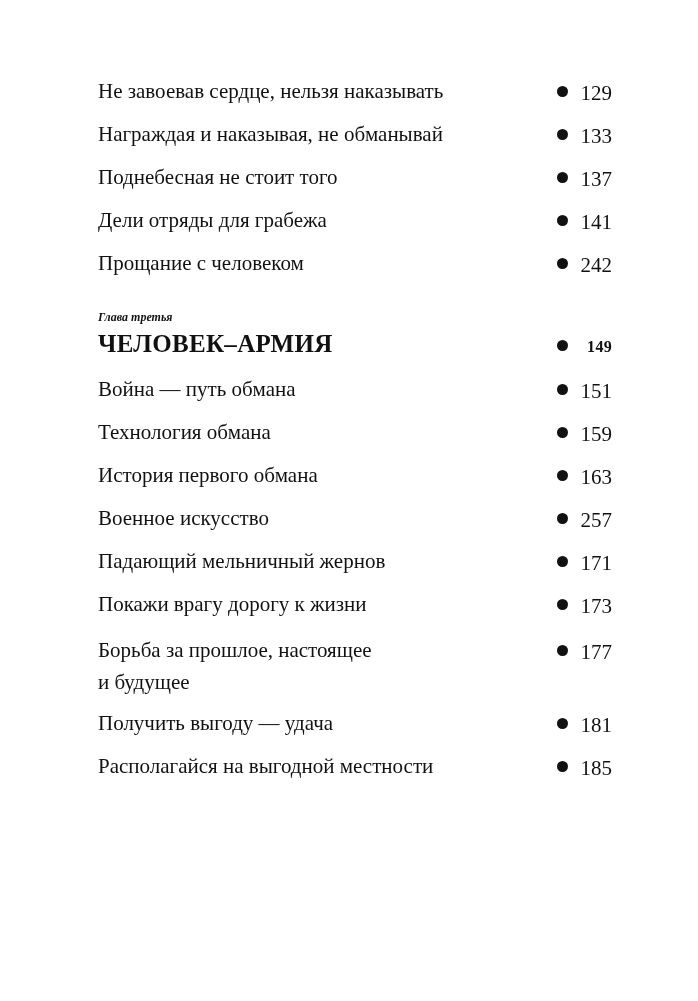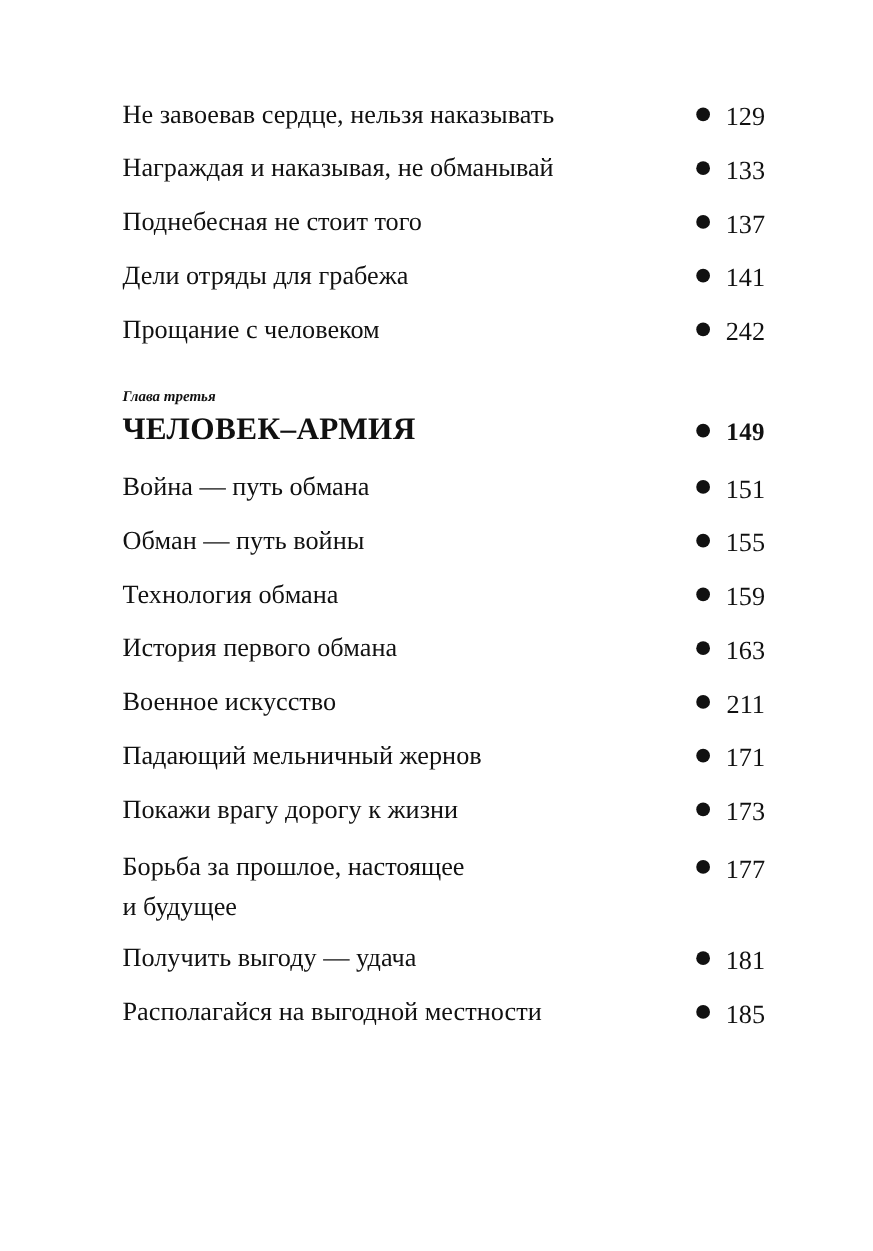--- a/index.html
+++ b/index.html
@@ -64,21 +64,21 @@
       height: 26px;
     }
     .row.chapter {
       font-weight: bold;
       font-size: 25px;
       height: 45px;
       letter-spacing: 0.3px;
       gap: 16px;
     }
     .row.chapter .num {
-      font-size: 20px;
+      font-size: 16px;
     }
     .row.multi {
       height: 76px;
       padding-bottom: 7px;
       box-sizing: border-box;
     }
     .row.multi .title {
       white-space: normal;
       line-height: 32px;
     }
@@ -136,45 +136,38 @@
   </div>
 
   <div class="row">
     <span class="title">Война — путь обмана</span>
     <span class="page">
         <span class="bullet"></span>
         <span class="num">151</span>
       </span>
   </div>
   <div class="row">
-    <span class="title">Обман — путь войны</span>
-    <span class="page">
-        <span class="bullet"></span>
-        <span class="num">155</span>
-      </span>
-  </div>
-  <div class="row">
     <span class="title">Технология обмана</span>
     <span class="page">
         <span class="bullet"></span>
         <span class="num">159</span>
       </span>
   </div>
   <div class="row">
     <span class="title">История первого обмана</span>
     <span class="page">
         <span class="bullet"></span>
         <span class="num">163</span>
       </span>
   </div>
   <div class="row">
     <span class="title">Военное искусство</span>
     <span class="page">
         <span class="bullet"></span>
-        <span class="num">211</span>
+        <span class="num">257</span>
       </span>
   </div>
   <div class="row">
     <span class="title">Падающий мельничный жернов</span>
     <span class="page">
         <span class="bullet"></span>
         <span class="num">171</span>
       </span>
   </div>
   <div class="row">

